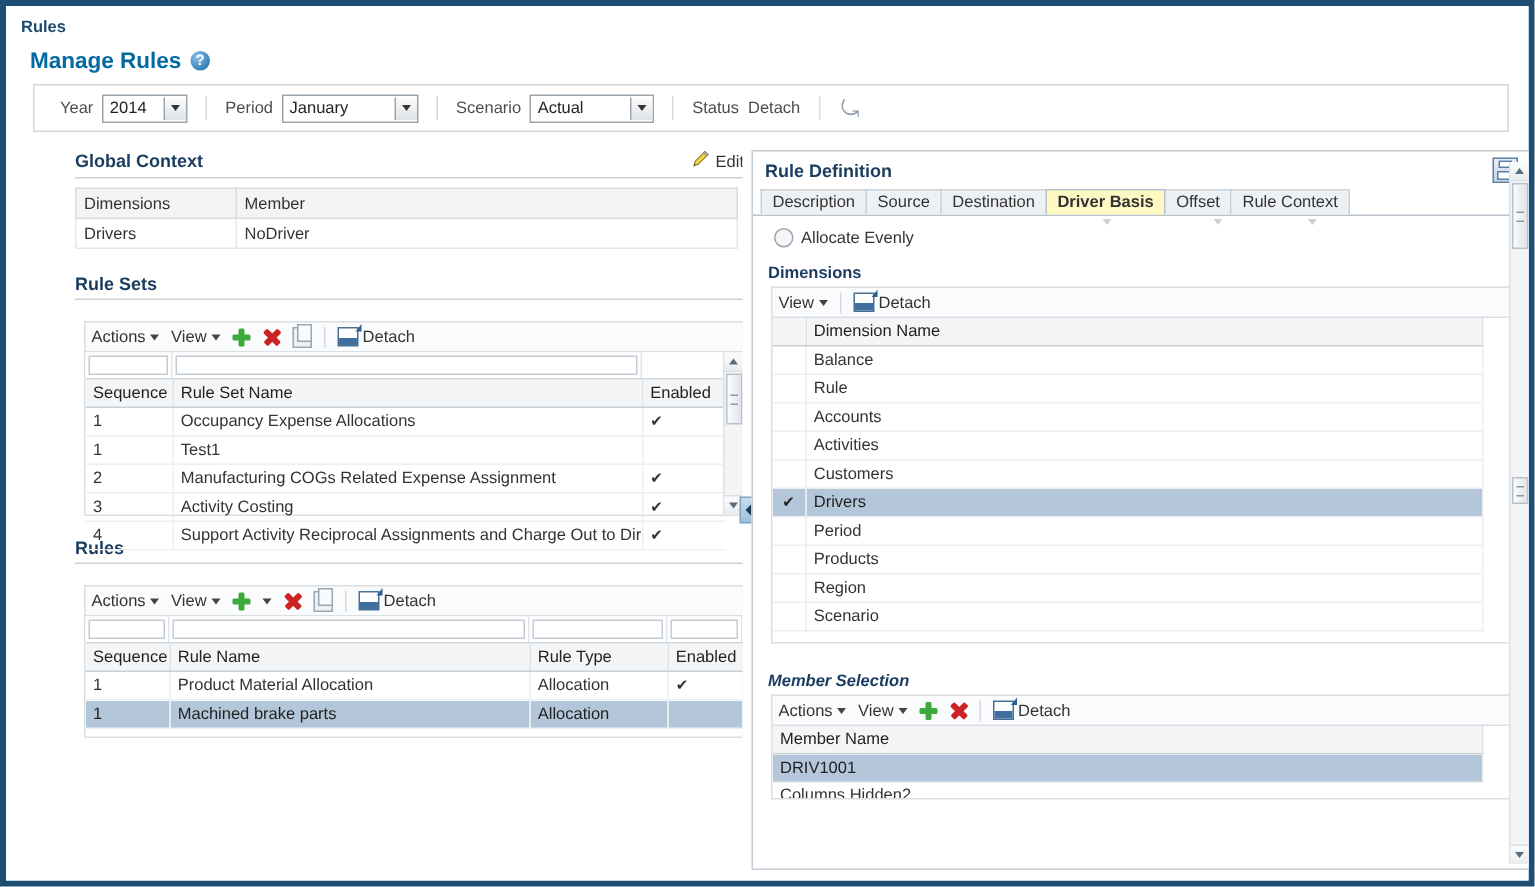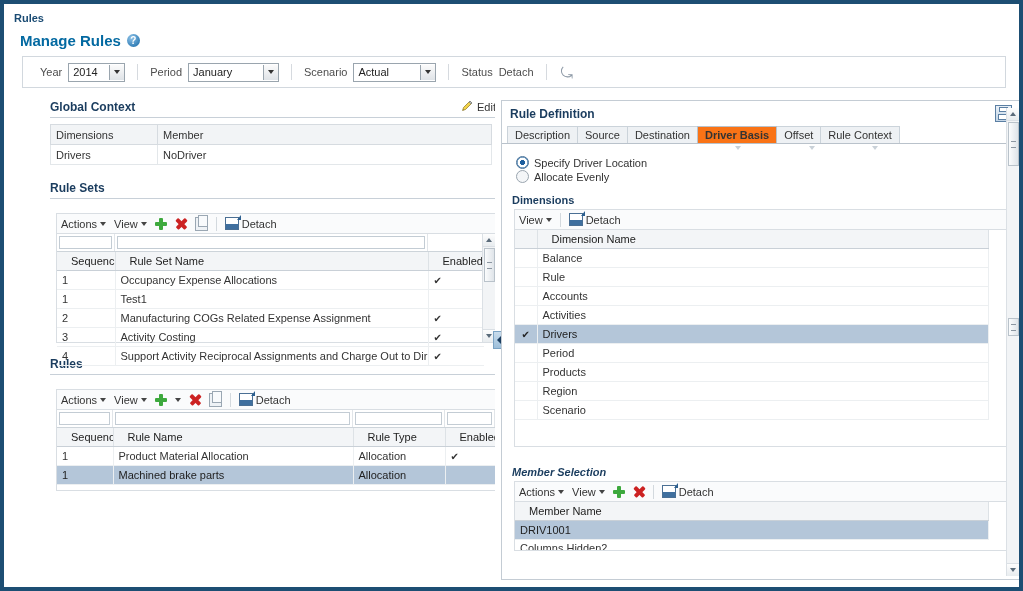--- a/index.html
+++ b/index.html
@@ -304,21 +304,21 @@
     font-size: 11px;
     width: 100%;
   }
   table.dgrid th {
     background: #f3f5f7;
     border-right: 1px solid #dde2e6;
     border-bottom: 1px solid #c9d0d7;
     font-weight: normal;
     text-align: left;
     color: #222;
-    padding: 1px 14px;
+    padding: 1px 5px;
     height: 16px;
     white-space: nowrap;
     overflow: hidden;
   }
   table.dgrid td {
     border-right: 1px solid #eceff1;
     border-bottom: 1px solid #eceff1;
     padding: 1px 5px;
     height: 16px;
     color: #333;
@@ -416,21 +416,21 @@
     border: 1px solid #cbd3da;
     border-bottom: none;
     background: #eef1f4;
     margin-right: -1px;
     cursor: pointer;
     height: 17px;
     box-sizing: border-box;
     white-space: nowrap;
   }
   .tab.active {
-    background: #f97316;
+    background: #fef9c3;
     font-weight: bold;
     border-color: #b9c2cb;
     position: relative;
     z-index: 2;
   }
   .tab-body {
     position: relative;
     padding: 8px 0 0 0;
     height: 436px;
     box-sizing: border-box;
@@ -747,24 +747,20 @@
         <div class="tab">Rule Context</div>
       </div>
 
       <div class="tab-body">
         <div class="ghost-arrows">
           <span style="left:233px; top:2px;"></span>
           <span style="left:307px; top:2px;"></span>
           <span style="left:370px; top:2px;"></span>
         </div>
 
-        <div class="radio-row" style="margin-top:4px;">
-          <span class="radio on"></span>
-          <span>Specify Driver Location</span>
-        </div>
         <div class="radio-row">
           <span class="radio"></span>
           <span>Allocate Evenly</span>
         </div>
 
         <div class="sub-head">Dimensions</div>
 
         <div class="rp-grid-wrap">
           <div class="grid-toolbar">
             <span class="tb-menu">
@@ -799,20 +795,24 @@
                     <td class="ck center"></td>
                     <td>Rule</td>
                   </tr>
                 <tr>
                     <td class="ck center"></td>
                     <td>Accounts</td>
                   </tr>
                 <tr>
                     <td class="ck center"></td>
                     <td>Activities</td>
+                  </tr>
+                <tr>
+                    <td class="ck center"></td>
+                    <td>Customers</td>
                   </tr>
                 <tr class="selected">
                     <td class="ck center">✔</td>
                     <td>Drivers</td>
                   </tr>
                 <tr>
                     <td class="ck center"></td>
                     <td>Period</td>
                   </tr>
                 <tr>

